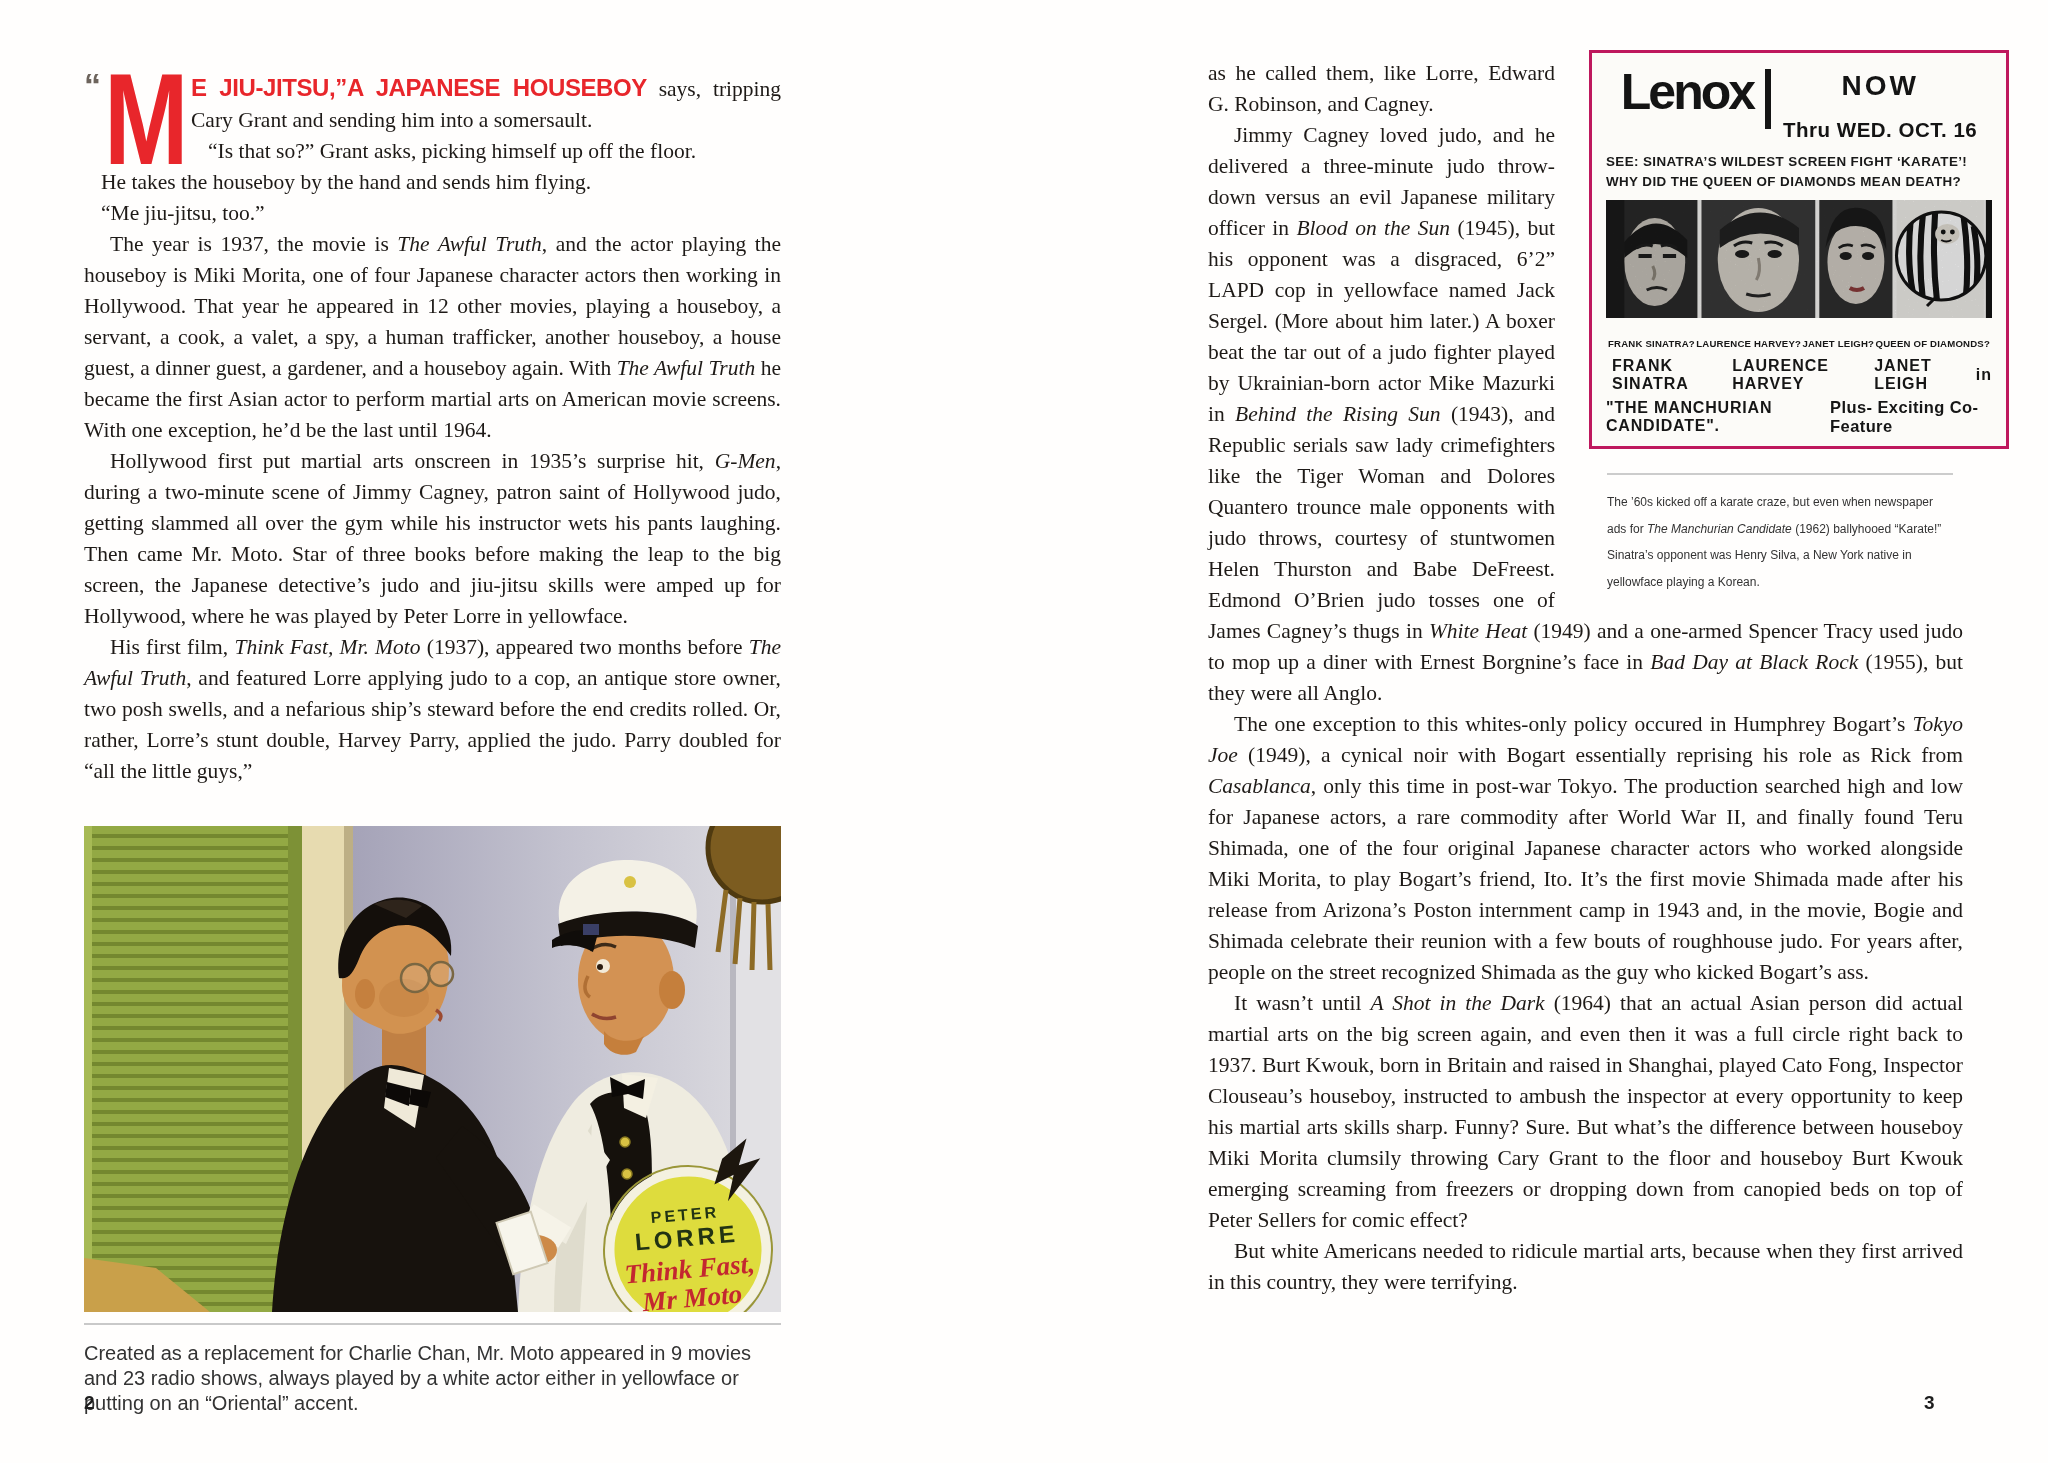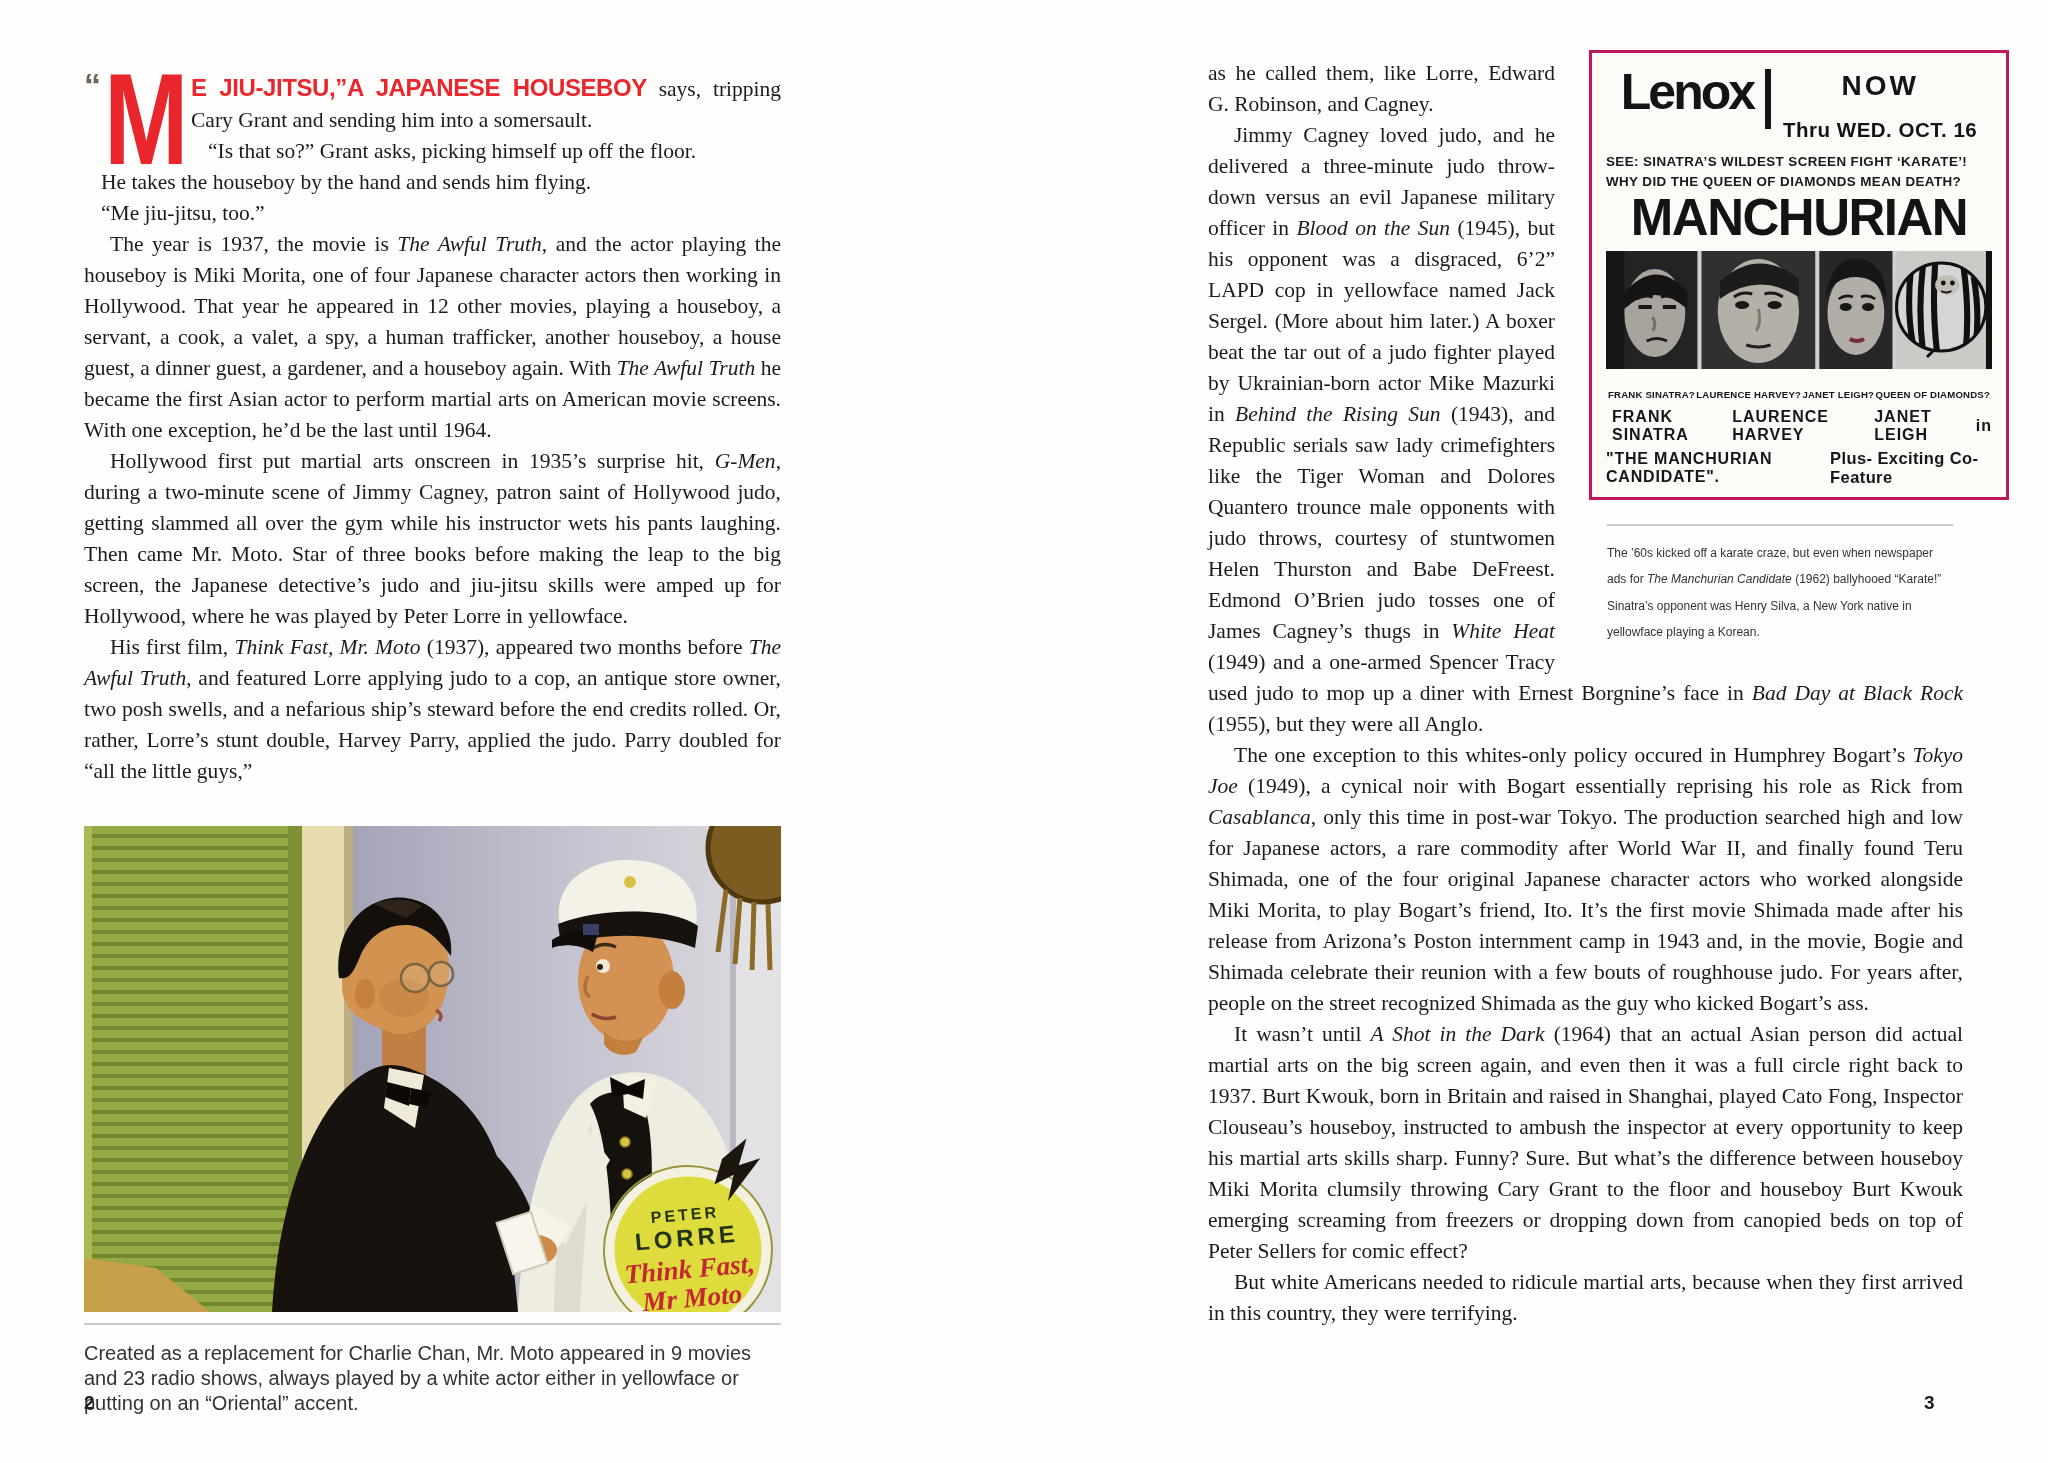--- a/index.html
+++ b/index.html
@@ -211,21 +211,20 @@
         <div class="ad-when">
           <div class="ad-now">NOW</div>
           <div class="ad-dates">Thru WED. OCT. 16</div>
         </div>
       </div>
       <div class="ad-taglines">
         <div>SEE: SINATRA’S WILDEST SCREEN FIGHT ‘KARATE’!</div>
         <div>WHY DID THE QUEEN OF DIAMONDS MEAN DEATH?</div>
       </div>
       <div class="ad-title">
-        <div>MANCHURIAN</div>
       </div>
 
       <svg class="ad-faces" viewBox="0 0 380 118" preserveAspectRatio="none">
         <defs>
           <filter id="grain" x="0%" y="0%" width="100%" height="100%">
             <feTurbulence type="fractalNoise" baseFrequency="0.8" numOctaves="2" stitchTiles="stitch"></feTurbulence>
             <feColorMatrix type="matrix" values="0 0 0 0 0  0 0 0 0 0  0 0 0 0 0  0.9 0.9 0.9 0 0"></feColorMatrix>
           </filter>
           <clipPath id="qclip">
               <circle cx="330" cy="56" r="44"></circle>

